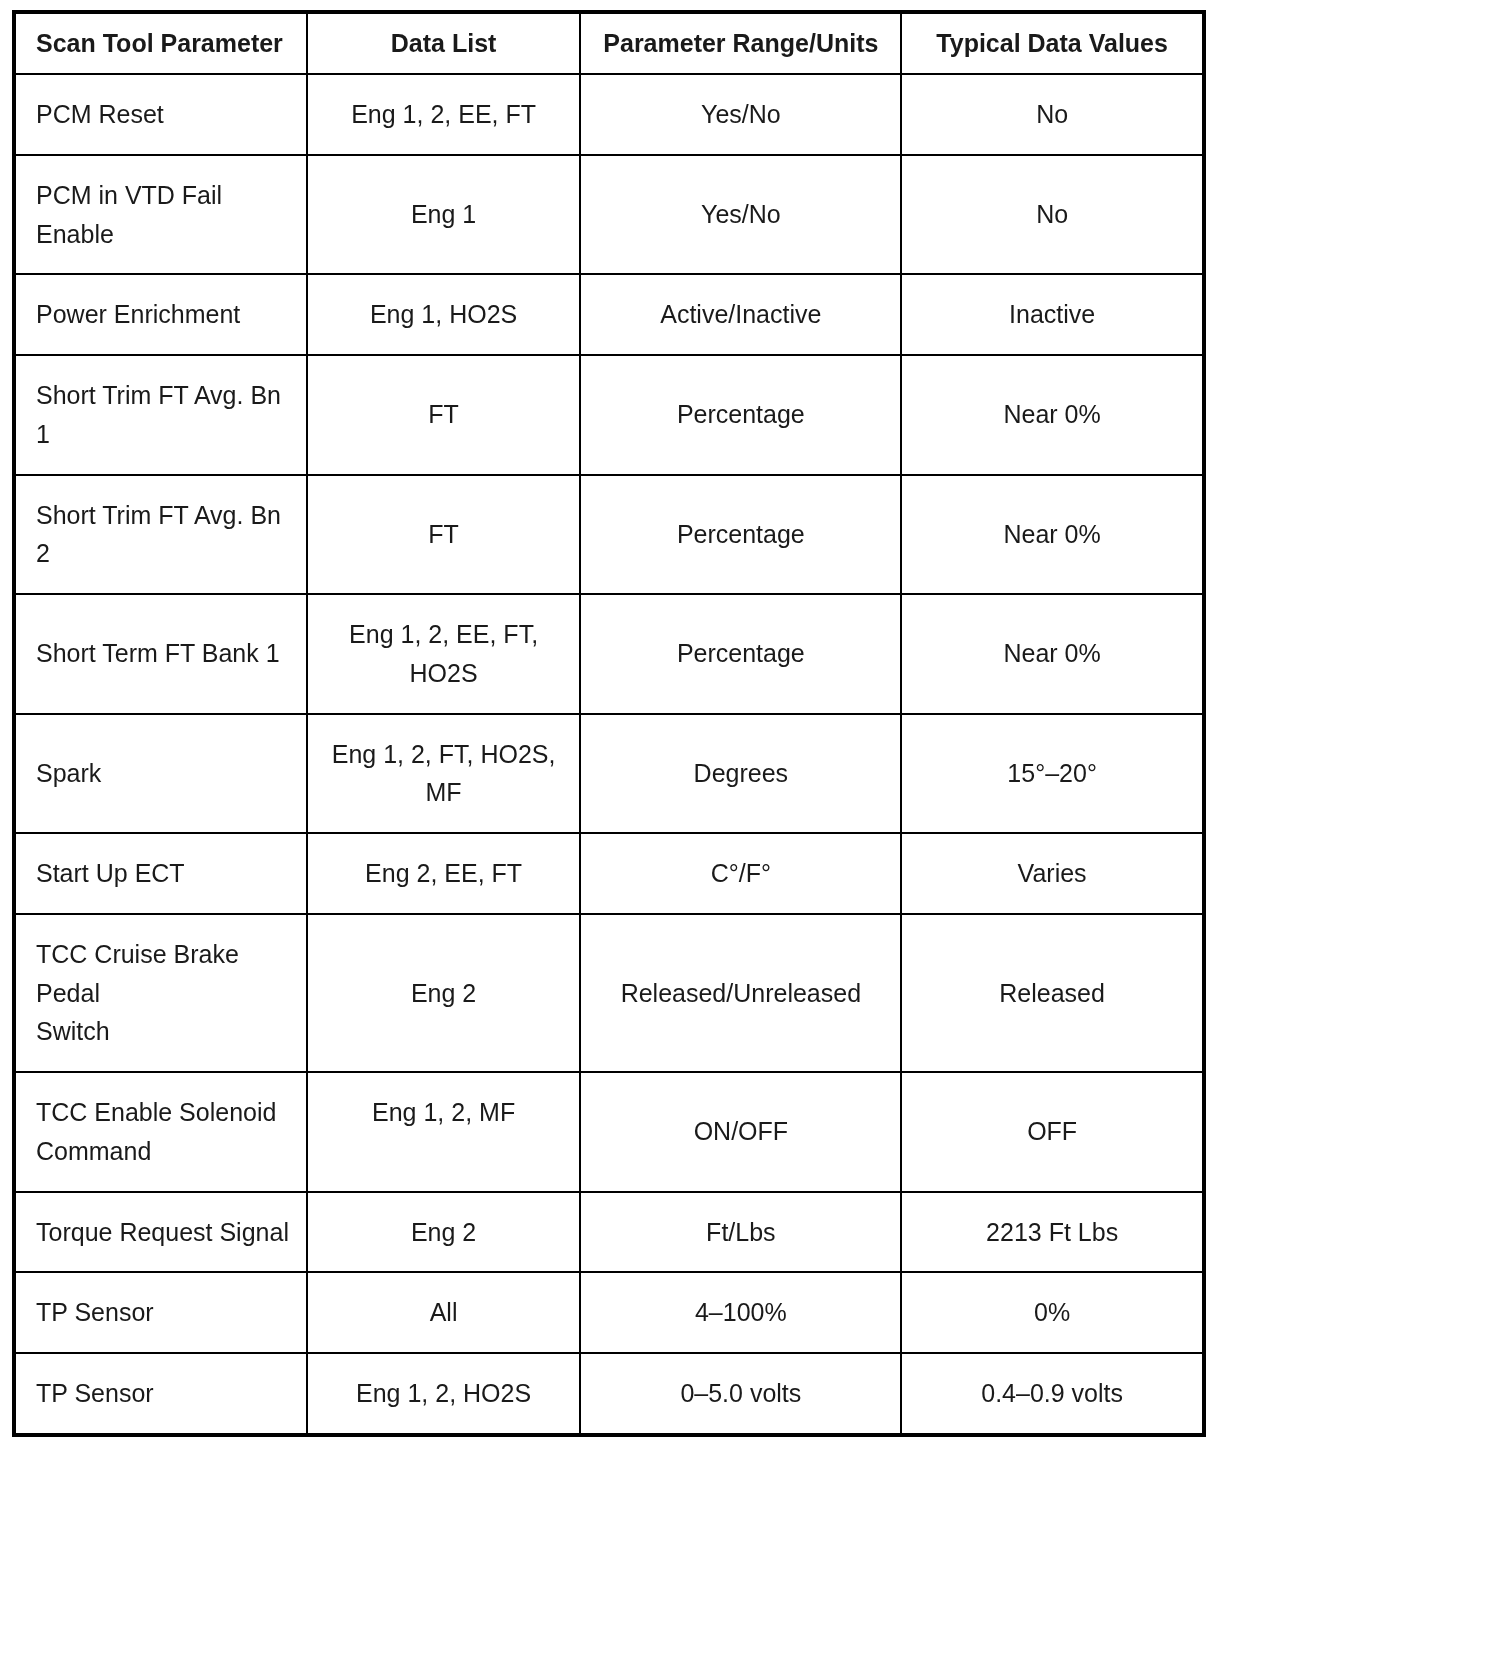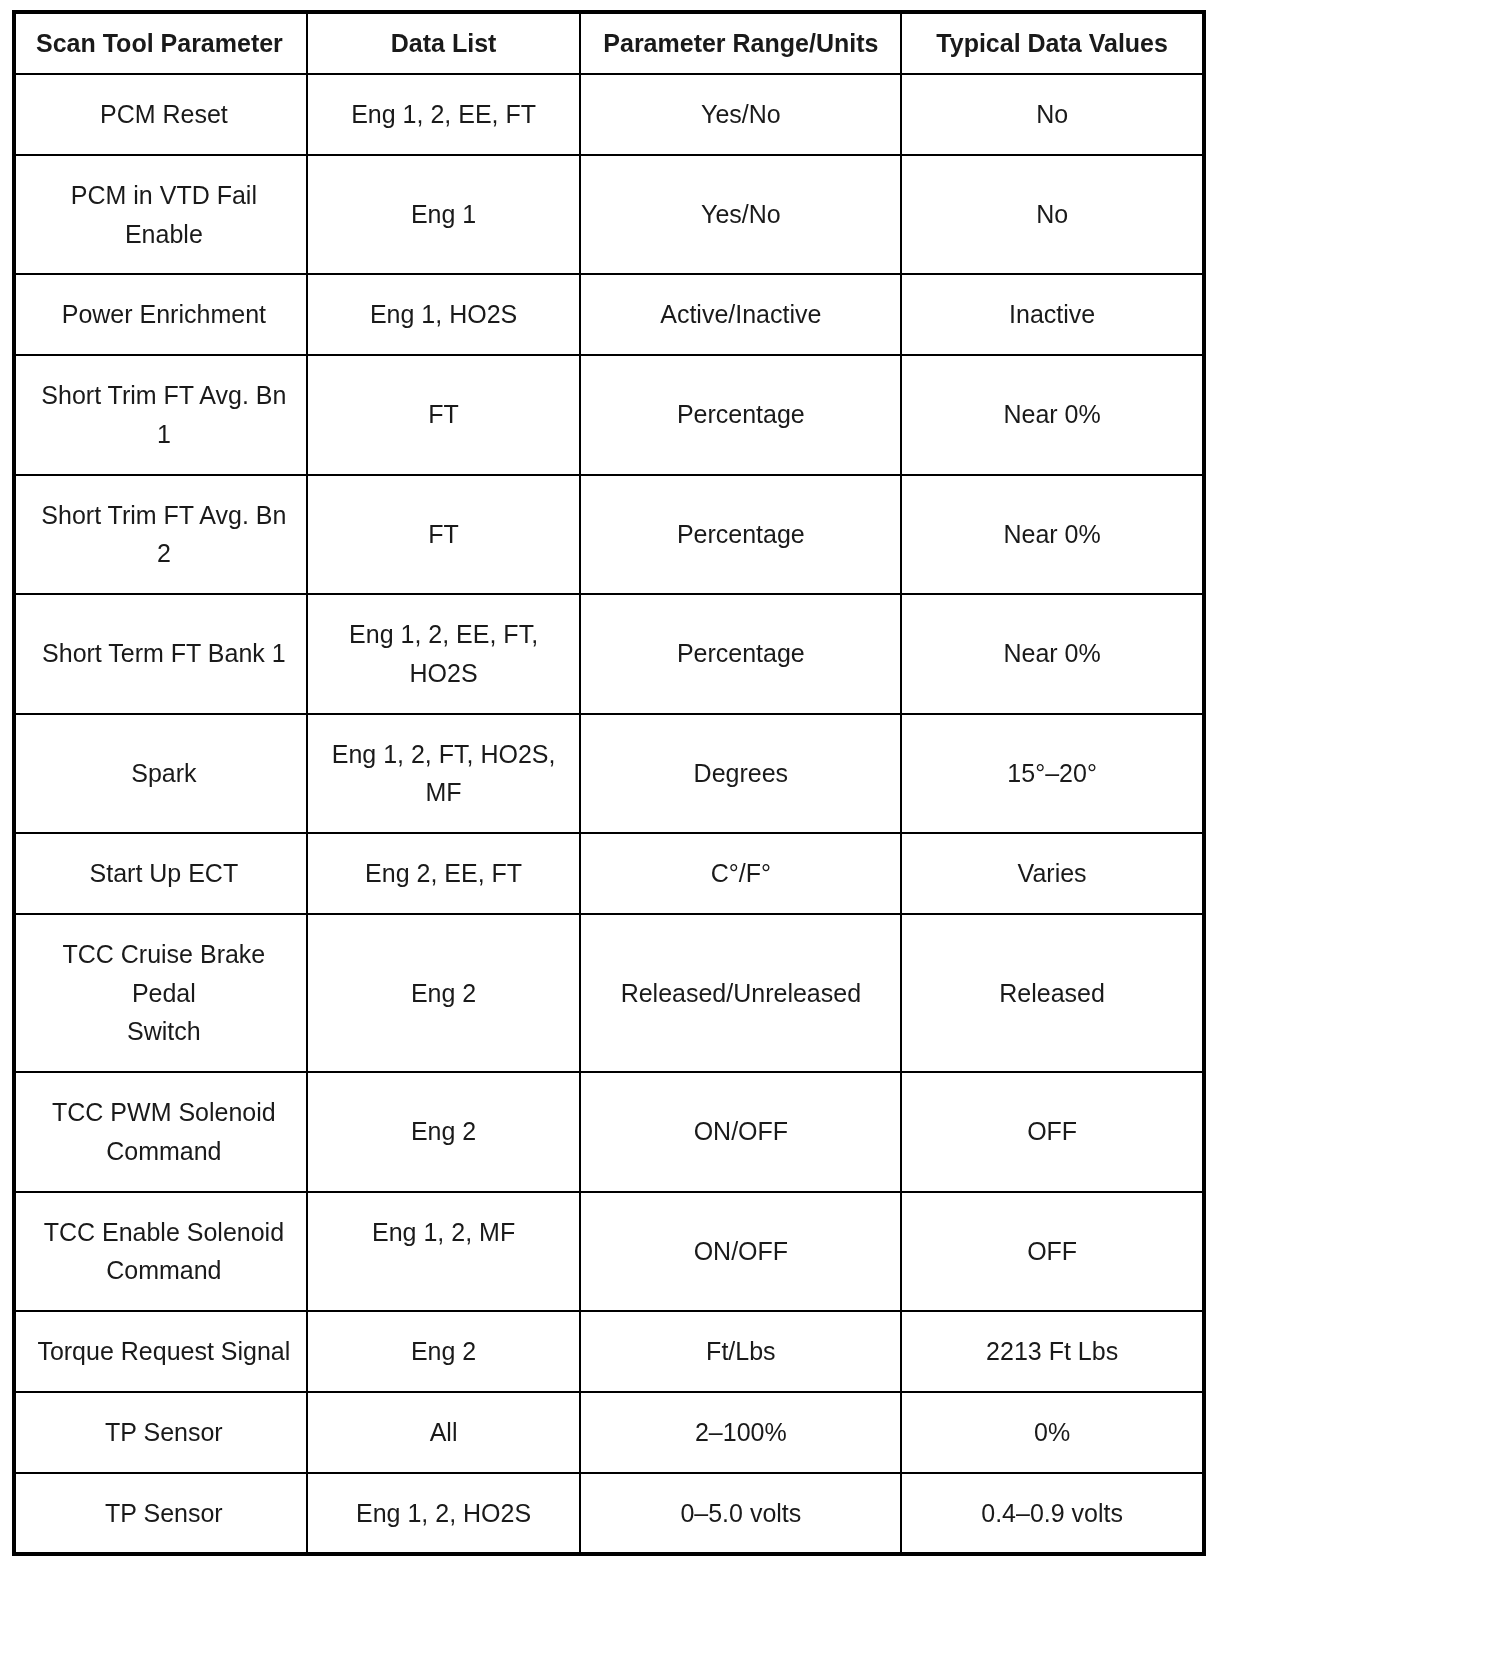--- a/index.html
+++ b/index.html
@@ -39,21 +39,21 @@
     padding-left: 20px;
   }
   .scan-table td {
     text-align: center;
     vertical-align: middle;
     padding: 20px 14px;
     line-height: 1.55;
     white-space: pre-line;
   }
   .scan-table td.col-param {
-    text-align: center;
+    text-align: left;
     padding-left: 20px;
   }
   .scan-table td.valign-top {
     vertical-align: top;
   }
 </style>
 </head>
 <body>
 
 <div class="page">
@@ -126,43 +126,36 @@
           <td>Varies</td>
         </tr>
         <tr>
           <td class="col-param">TCC Cruise Brake Pedal
 Switch</td>
           <td>Eng 2</td>
           <td>Released/Unreleased</td>
           <td>Released</td>
         </tr>
         <tr>
-          <td class="col-param">TCC PWM Solenoid
-Command</td>
-          <td>Eng 2</td>
-          <td>ON/OFF</td>
-          <td>OFF</td>
-        </tr>
-        <tr>
           <td class="col-param">TCC Enable Solenoid
 Command</td>
           <td class="valign-top">Eng 1, 2, MF</td>
           <td>ON/OFF</td>
           <td>OFF</td>
         </tr>
         <tr>
           <td class="col-param">Torque Request Signal</td>
           <td>Eng 2</td>
           <td>Ft/Lbs</td>
           <td>2213 Ft Lbs</td>
         </tr>
         <tr>
           <td class="col-param">TP Sensor</td>
           <td>All</td>
-          <td>2–100%</td>
+          <td>4–100%</td>
           <td>0%</td>
         </tr>
         <tr>
           <td class="col-param">TP Sensor</td>
           <td>Eng 1, 2, HO2S</td>
           <td>0–5.0 volts</td>
           <td>0.4–0.9 volts</td>
         </tr>
       </tbody>
   </table>

